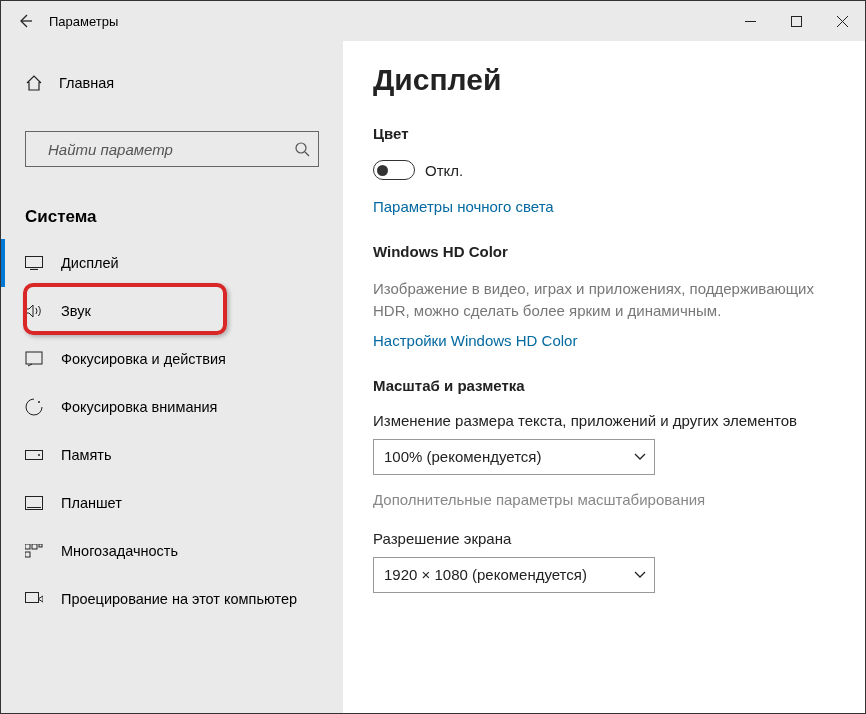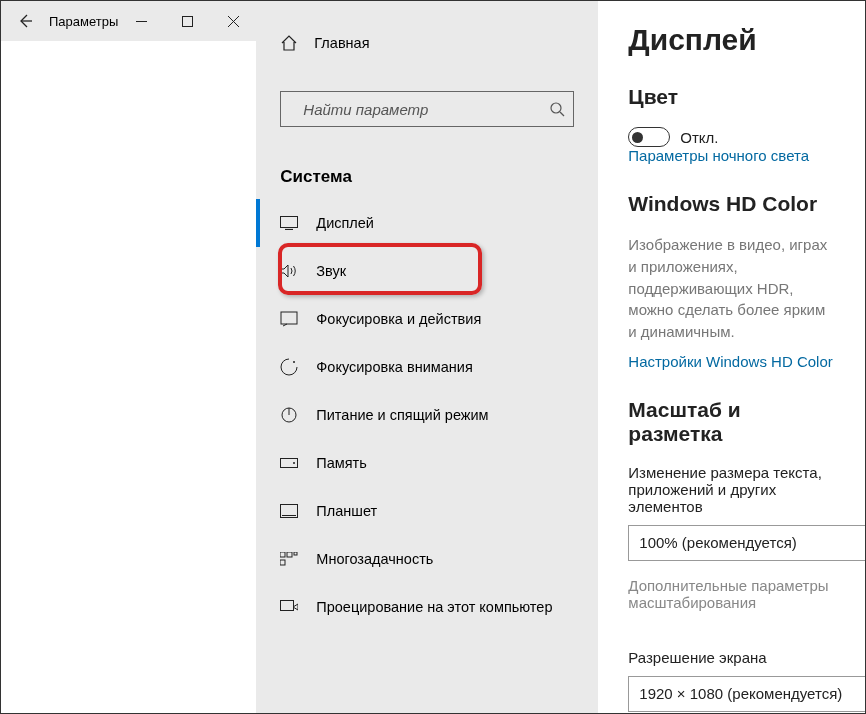--- a/index.html
+++ b/index.html
@@ -1,17 +1,17 @@
 <!DOCTYPE html>
 <html><head>
   <meta charset="utf-8">
   <style>
     * { box-sizing: border-box; margin: 0; padding: 0; font-family: "Segoe UI", Tahoma, sans-serif; }
     body { width: 866px; height: 714px; background: #fff; overflow: hidden; border: 1px solid #333; }
-    .window { display: flex; flex-direction: row; height: 100%; }
+    .window { display: flex; flex-direction: column; height: 100%; }
 
     
     .titlebar { display: flex; align-items: center; height: 40px; background: #eaeaea; font-size: 13px; }
     .titlebar .back { width: 48px; display: flex; justify-content: center; align-items: center; cursor: pointer; }
     .titlebar .title { flex: 1; }
     .titlebar .win-btns { display: flex; }
     .titlebar .win-btn { width: 46px; height: 40px; display: flex; justify-content: center; align-items: center; cursor: pointer; }
 
     .main { display: flex; flex: 1; overflow: hidden; }
 
@@ -25,29 +25,29 @@
     .nav-list { display: flex; flex-direction: column; }
     .nav-item { display: flex; align-items: center; height: 48px; gap: 18px; font-size: 14.5px; cursor: pointer; border-left: 4px solid transparent; margin-left: -24px; padding-left: 20px; }
     .nav-item.active { border-left-color: #0078d4; }
     .nav-item .icon { width: 18px; display: flex; justify-content: center; align-items: center; }
     .nav-item.highlight-box { position: relative; }
     .highlight-frame { position: absolute; left: 18px; top: -4px; width: 204px; height: 52px; border: 4px solid #d92626; border-radius: 10px; pointer-events: none; box-shadow: 2px 2px 4px rgba(0,0,0,0.25); }
 
     
     .content { flex: 1; padding: 22px 30px 10px 30px; overflow-y: auto; font-size: 15px; color: #222; }
     .page-title { font-size: 30px; font-weight: 600; margin-bottom: 28px; }
-    .section-title { font-size: 21px; font-weight: 600; margin: 8px 0 18px 0; }
+    .section-title { font-size: 15px; font-weight: 600; margin: 8px 0 18px 0; }
     .label { font-size: 15px; margin-bottom: 10px; }
-    .toggle-row { display: flex; align-items: center; gap: 10px; }
+    .toggle-row { display: flex; align-items: center; gap: 10px; margin-bottom: 18px; }
     .toggle { width: 42px; height: 20px; border: 1px solid #333; border-radius: 10px; position: relative; cursor: pointer; }
     .toggle .knob { position: absolute; left: 3px; top: 3.5px; width: 11px; height: 11px; background: #333; border-radius: 50%; }
     .link { font-size: 15px; color: #0369a1; cursor: pointer; margin-bottom: 28px; display: block; }
     .desc { font-size: 15px; color: #777; line-height: 1.45; margin-bottom: 10px; }
     .select { display: flex; align-items: center; justify-content: space-between; border: 1px solid #999; height: 36px; width: 282px; padding: 0 8px 0 10px; font-size: 15px; cursor: pointer; margin-bottom: 16px; }
-    .helper-link { font-size: 15px; color: #888; margin-bottom: 38px; display: block; }
+    .helper-link { font-size: 15px; color: #888; margin-bottom: 22px; display: block; }
 
     svg { display: block; }
   </style>
 </head>
 <body>
 
 <div class="window">
 
   <div class="titlebar">
     <div class="back">
@@ -133,29 +133,20 @@
         <div class="nav-item">
           <span class="icon">
             <svg width="18" height="18" viewBox="0 0 18 18">
                 <path d="M9 1 A8 8 0 1 0 17 9" stroke="#222" fill="none"></path>
                 <circle cx="14" cy="4" r="1" fill="#222"></circle>
               </svg>
           </span>
           <span>Фокусировка внимания</span>
         </div>
 
-        <div class="nav-item">
-          <span class="icon">
-            <svg width="18" height="18" viewBox="0 0 18 18">
-                <circle cx="9" cy="9" r="7" stroke="#222" fill="none"></circle>
-                <path d="M9 2 L9 9" stroke="#222"></path>
-              </svg>
-          </span>
-          <span>Питание и спящий режим</span>
-        </div>
 
         <div class="nav-item">
           <span class="icon">
             <svg width="18" height="10" viewBox="0 0 18 10">
                 <rect x="0.5" y="0.5" width="17" height="9" stroke="#222" fill="none"></rect>
                 <circle cx="14" cy="5" r="1" fill="#222"></circle>
               </svg>
           </span>
           <span>Память</span>
         </div>

